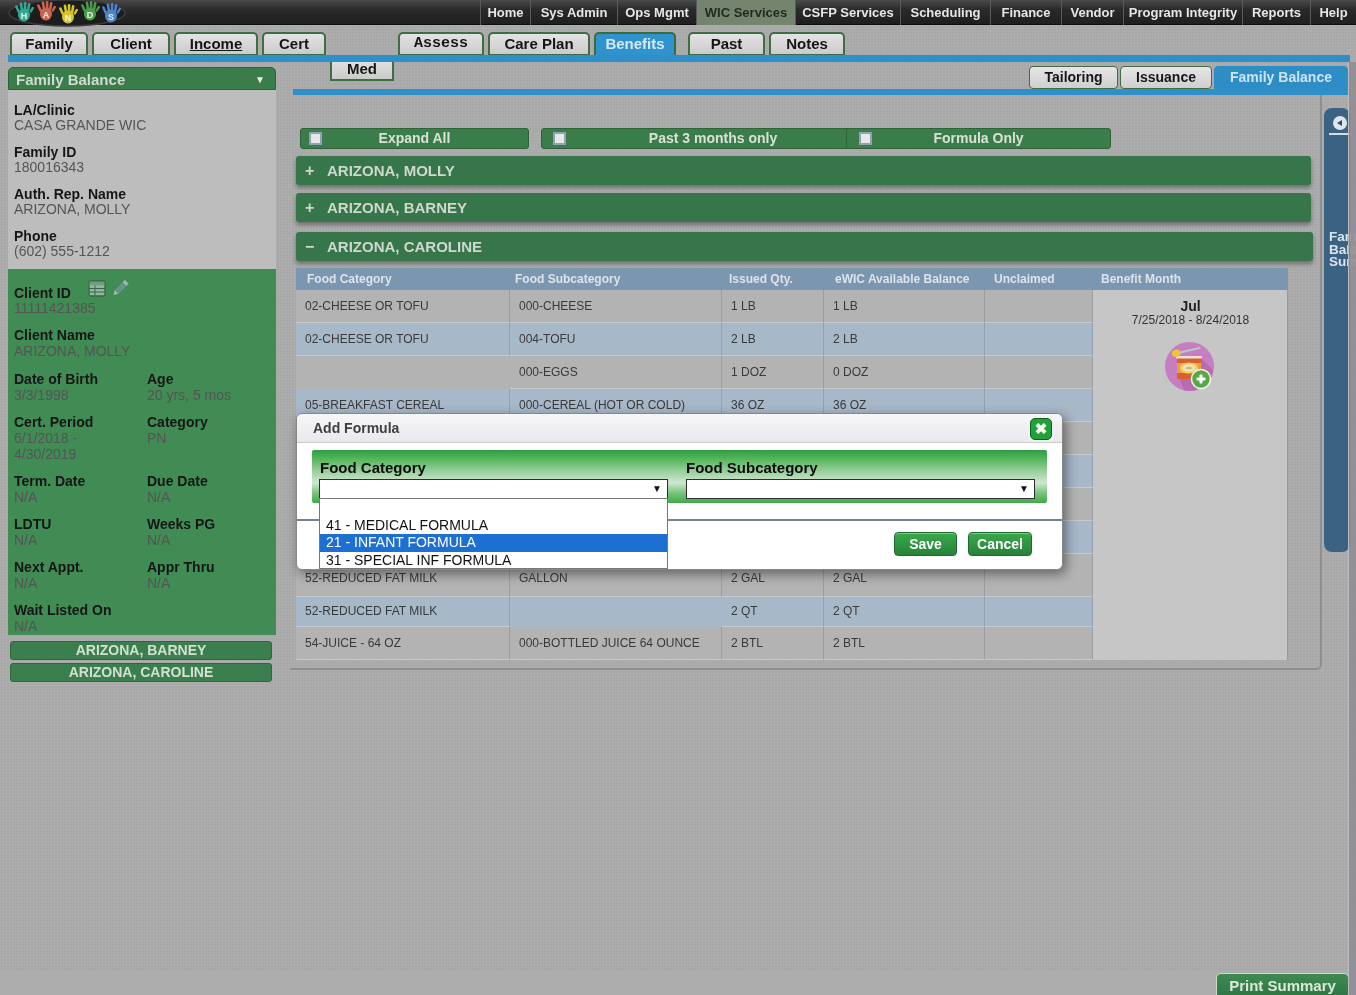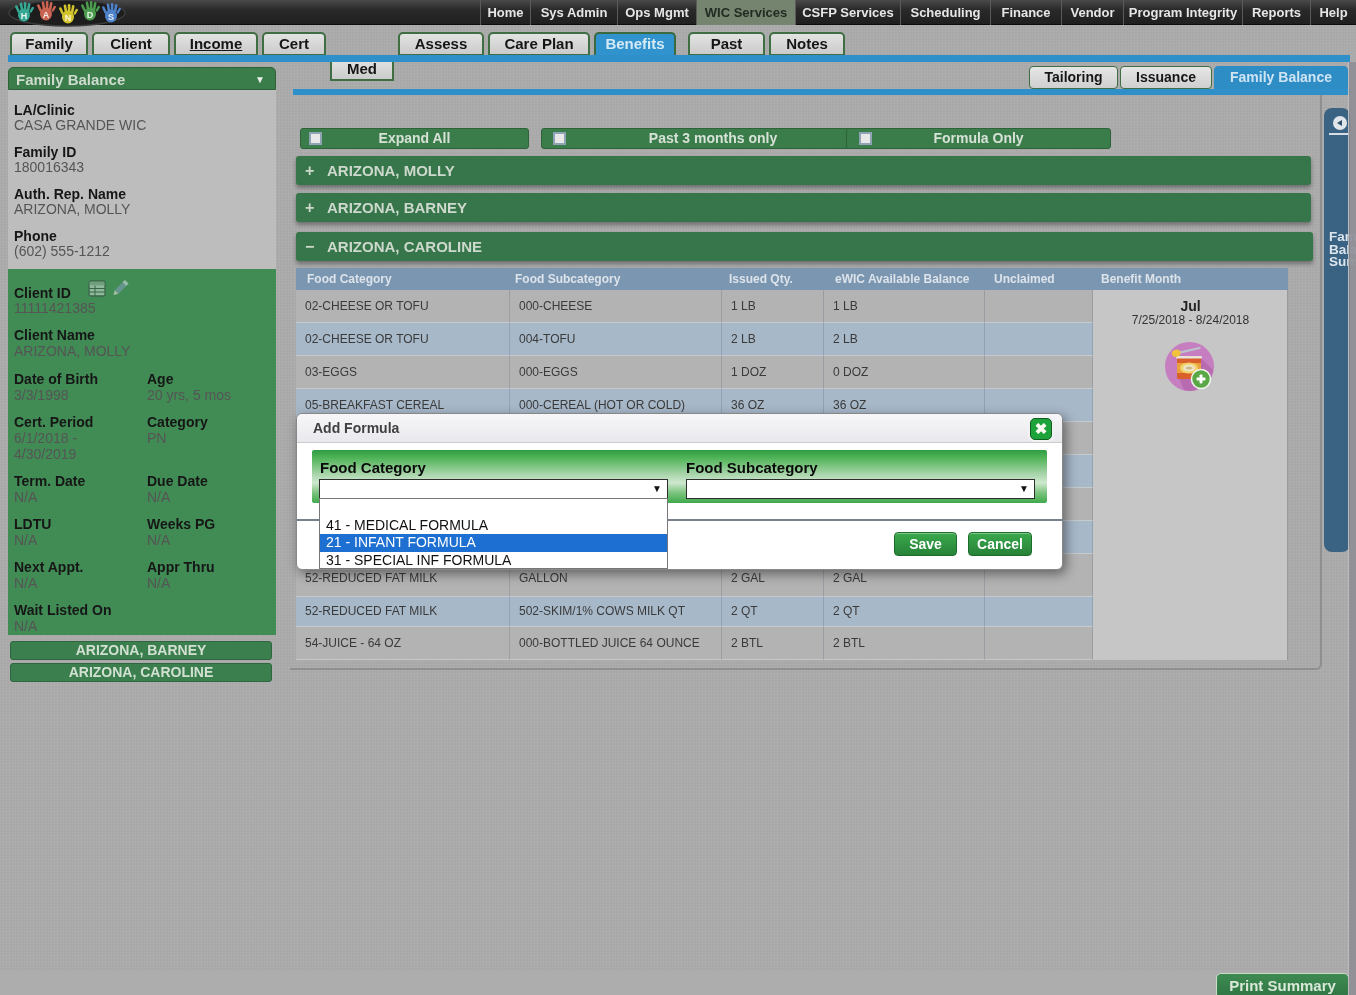--- a/index.html
+++ b/index.html
@@ -184,21 +184,21 @@
   <div class="ni" style="width:119px;">Program Integrity</div>
   <div class="ni" style="width:68px;">Reports</div>
   <div class="ni" style="width:46px;">Help</div>
 </div>
 
 <div class="mtab" style="left:10px; width:78px;">Family</div>
 <div class="mtab" style="left:92px; width:78px;">Client</div>
 <div class="mtab" style="left:174px; width:84px;text-decoration:underline;">Income</div>
 <div class="mtab" style="left:262px; width:64px;">Cert</div>
 <div class="mtab" style="left:330px; width:64px;margin-top:25px;">Med</div>
-<div class="mtab" style="left:398px; width:86px;">Assess</div>
+<div class="mtab" style="left:398px; width:86px;font-family:Liberation Mono, monospace;">Assess</div>
 <div class="mtab" style="left:488px; width:102px;">Care Plan</div>
 <div class="mtab act" style="left:594px; width:82px;">Benefits</div>
 <div class="mtab" style="left:688px; width:77px;">Past</div>
 <div class="mtab" style="left:769px; width:76px;">Notes</div>
 <div id="bluebar1"></div>
 
 <div class="rtab" style="left:1029px; width:89px;">Tailoring</div>
 <div class="rtab" style="left:1120px; width:92px;">Issuance</div>
 <div class="rtab act" style="left:1214px; width:134px;">Family Balance</div>
 <div id="bluebar2"></div>
@@ -297,21 +297,20 @@
     <div class="c" style="left:689px; width:108px;"></div>
   </div>
   <div class="trow b" style="top:323px; height:33px;">
     <div class="c" style="left:0; width:214px;">02-CHEESE OR TOFU</div>
     <div class="c" style="left:214px; width:212px;">004-TOFU</div>
     <div class="c" style="left:426px; width:102px;">2 LB</div>
     <div class="c" style="left:528px; width:161px;">2 LB</div>
     <div class="c" style="left:689px; width:108px;"></div>
   </div>
   <div class="trow g" style="top:356px; height:33px;">
-    <div class="c" style="left:0; width:214px;">03-EGGS</div>
     <div class="c" style="left:214px; width:212px;">000-EGGS</div>
     <div class="c" style="left:426px; width:102px;">1 DOZ</div>
     <div class="c" style="left:528px; width:161px;">0 DOZ</div>
     <div class="c" style="left:689px; width:108px;"></div>
   </div>
   <div class="trow b" style="top:389px; height:33px;">
     <div class="c" style="left:0; width:214px;">05-BREAKFAST CEREAL</div>
     <div class="c" style="left:214px; width:212px;">000-CEREAL (HOT OR COLD)</div>
     <div class="c" style="left:426px; width:102px;">36 OZ</div>
     <div class="c" style="left:528px; width:161px;">36 OZ</div>
@@ -347,21 +346,20 @@
   </div>
   <div class="trow g" style="top:554px; height:43px;">
     <div class="c" style="left:0; width:214px; padding-top:17px;">52-REDUCED FAT MILK</div>
     <div class="c" style="left:214px; width:212px; padding-top:17px;">GALLON</div>
     <div class="c" style="left:426px; width:102px; padding-top:17px;">2 GAL</div>
     <div class="c" style="left:528px; width:161px; padding-top:17px;">2 GAL</div>
     <div class="c" style="left:689px; width:108px;"></div>
   </div>
   <div class="trow b" style="top:597px; height:30px;">
     <div class="c" style="left:0; width:214px; padding-top:7px;">52-REDUCED FAT MILK</div>
-    <div class="c" style="left:214px; width:212px; padding-top:7px;">502-SKIM/1% COWS MILK QT</div>
     <div class="c" style="left:426px; width:102px; padding-top:7px;">2 QT</div>
     <div class="c" style="left:528px; width:161px; padding-top:7px;">2 QT</div>
     <div class="c" style="left:689px; width:108px;"></div>
   </div>
   <div class="trow g" style="top:627px; height:33px;">
     <div class="c" style="left:0; width:214px;">54-JUICE - 64 OZ</div>
     <div class="c" style="left:214px; width:212px;">000-BOTTLED JUICE 64 OUNCE</div>
     <div class="c" style="left:426px; width:102px;">2 BTL</div>
     <div class="c" style="left:528px; width:161px;">2 BTL</div>
     <div class="c" style="left:689px; width:108px;"></div>

